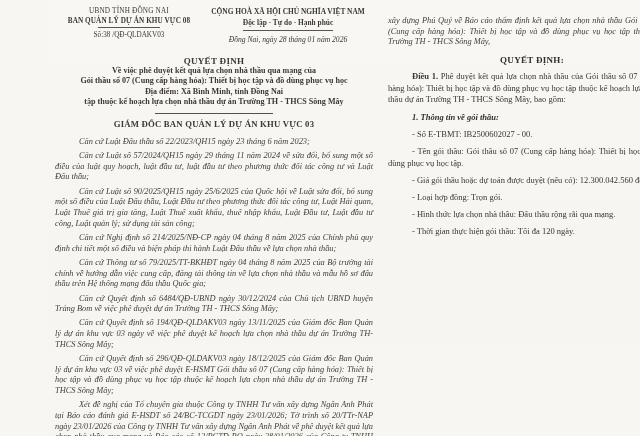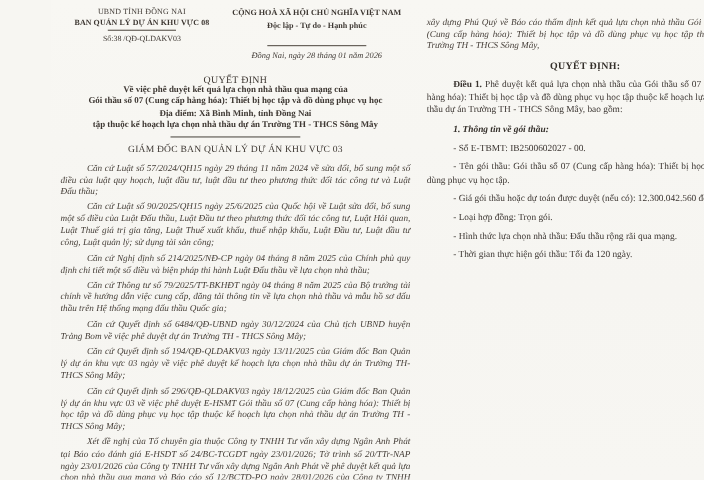--- a/index.html
+++ b/index.html
@@ -27,29 +27,29 @@
 
   
   .header-row { display: flex; align-items: flex-start; }
   .org-block { width: 148px; text-align: center; font-size: 7.2px; line-height: 9.5px; }
   .org-parent { letter-spacing: 0.2px; }
   .org-name { font-weight: bold; letter-spacing: 0.1px; }
   .org-underline { width: 62px; border-bottom: 1px solid #5a544d; margin: 1px auto 3px; }
   .org-number { margin-top: 2px; }
   .national-block { flex: 1; text-align: center; font-size: 7.4px; line-height: 9.5px; }
   .national-title { font-weight: bold; }
-  .national-motto { font-weight: bold; display: inline-block; padding-bottom: 14px; border-bottom: 1px solid #5a544d; margin-top: 1px; }
+  .national-motto { font-weight: bold; display: inline-block; padding-bottom: 3px; border-bottom: 1px solid #5a544d; margin-top: 1px; }
   .date-line { font-style: italic; margin-top: 4px; font-size: 7.6px; }
 
   
   .title-block { text-align: center; margin-top: 11px; }
-  .doc-title { font-weight: normal; font-size: 9px; letter-spacing: 0.3px; }
+  .doc-title { font-weight: bold; font-size: 9px; letter-spacing: 0.3px; }
   .doc-subtitle div { font-weight: bold; font-size: 8.1px; line-height: 10.6px; }
   .title-rule { width: 118px; border-top: 1px solid #55504a; margin: 5px auto 5px; }
-  .authority { font-weight: normal; font-size: 8.7px; letter-spacing: 0.2px; }
+  .authority { font-weight: bold; font-size: 8.7px; letter-spacing: 0.2px; }
 
   
   .body-left { margin-top: 8px; }
   .cite {
     font-style: italic;
     font-size: 8.35px;
     line-height: 10.7px;
     text-align: justify;
     text-indent: 24px;
     margin: 0 0 3.5px 0;
@@ -98,20 +98,21 @@
         <div>Về việc phê duyệt kết quả lựa chọn nhà thầu qua mạng của</div>
         <div>Gói thầu số 07 (Cung cấp hàng hóa): Thiết bị học tập và đồ dùng phục vụ học</div>
         <div>Địa điểm: Xã Bình Minh, tỉnh Đồng Nai</div>
         <div>tập thuộc kế hoạch lựa chọn nhà thầu dự án Trường TH - THCS Sông Mây</div>
       </div>
       <div class="title-rule"></div>
       <div class="authority">GIÁM ĐỐC BAN QUẢN LÝ DỰ ÁN KHU VỰC 03</div>
     </div>
 
     <div class="body-left">
+      <p class="cite">Căn cứ Luật Đấu thầu số 22/2023/QH15 ngày 23 tháng 6 năm 2023;</p>
       <p class="cite">Căn cứ Luật số 57/2024/QH15 ngày 29 tháng 11 năm 2024 về sửa đổi, bổ sung một số điều của luật quy hoạch, luật đầu tư, luật đầu tư theo phương thức đối tác công tư và Luật Đấu thầu;</p>
       <p class="cite">Căn cứ Luật số 90/2025/QH15 ngày 25/6/2025 của Quốc hội về Luật sửa đổi, bổ sung một số điều của Luật Đấu thầu, Luật Đầu tư theo phương thức đối tác công tư, Luật Hải quan, Luật Thuế giá trị gia tăng, Luật Thuế xuất khẩu, thuế nhập khẩu, Luật Đầu tư, Luật đầu tư công, Luật quản lý; sử dụng tài sản công;</p>
       <p class="cite">Căn cứ Nghị định số 214/2025/NĐ-CP ngày 04 tháng 8 năm 2025 của Chính phủ quy định chi tiết một số điều và biện pháp thi hành Luật Đấu thầu về lựa chọn nhà thầu;</p>
       <p class="cite">Căn cứ Thông tư số 79/2025/TT-BKHĐT ngày 04 tháng 8 năm 2025 của Bộ trưởng tài chính về hướng dẫn việc cung cấp, đăng tải thông tin về lựa chọn nhà thầu và mẫu hồ sơ đấu thầu trên Hệ thống mạng đấu thầu Quốc gia;</p>
       <p class="cite">Căn cứ Quyết định số 6484/QĐ-UBND ngày 30/12/2024 của Chủ tịch UBND huyện Trảng Bom về việc phê duyệt dự án Trường TH - THCS Sông Mây;</p>
       <p class="cite">Căn cứ Quyết định số 194/QĐ-QLDAKV03 ngày 13/11/2025 của Giám đốc Ban Quản lý dự án khu vực 03 ngày về việc phê duyệt kế hoạch lựa chọn nhà thầu dự án Trường TH-THCS Sông Mây;</p>
       <p class="cite">Căn cứ Quyết định số 296/QĐ-QLDAKV03 ngày 18/12/2025 của Giám đốc Ban Quản lý dự án khu vực 03 về việc phê duyệt E-HSMT Gói thầu số 07 (Cung cấp hàng hóa): Thiết bị học tập và đồ dùng phục vụ học tập thuộc kế hoạch lựa chọn nhà thầu dự án Trường TH - THCS Sông Mây;</p>
       <p class="cite">Xét đề nghị của Tổ chuyên gia thuộc Công ty TNHH Tư vấn xây dựng Ngân Anh Phát tại Báo cáo đánh giá E-HSDT số 24/BC-TCGDT ngày 23/01/2026; Tờ trình số 20/TTr-NAP ngày 23/01/2026 của Công ty TNHH Tư vấn xây dựng Ngân Anh Phát về phê duyệt kết quả lựa chọn nhà thầu qua mạng và Báo cáo số 12/BCTD-PQ ngày 28/01/2026 của Công ty TNHH MTV Tư vấn</p>
     </div>
 

